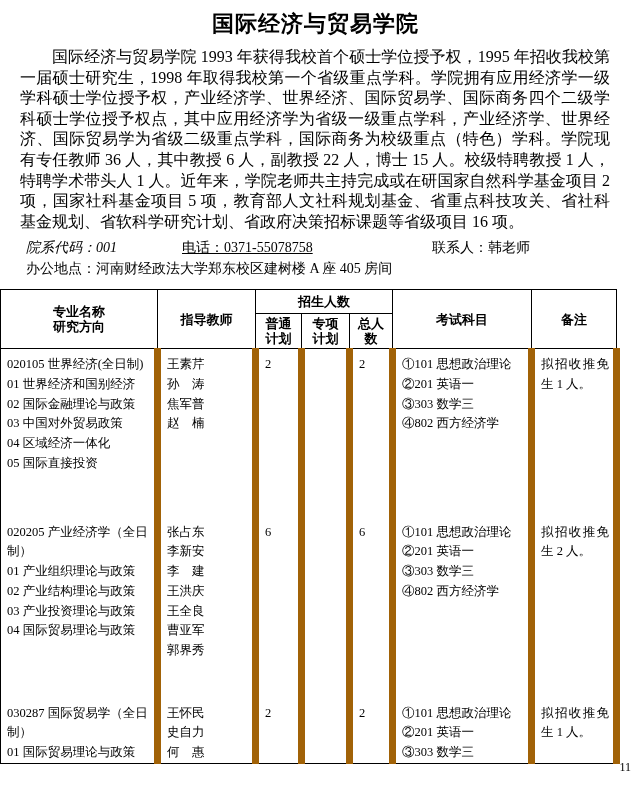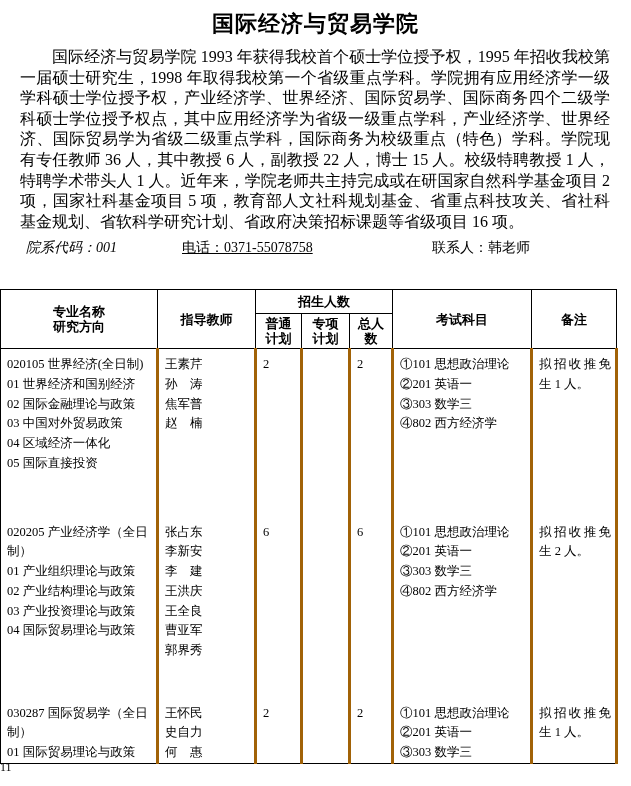--- a/index.html
+++ b/index.html
@@ -62,21 +62,21 @@
     text-align: center;
     vertical-align: middle;
     white-space: pre-line;
     padding: 2px 0;
   }
   tr.hdr-top { height: 24px; }
   tr.hdr-sub { height: 31px; }
 
   table.admission tbody td {
     border-left: 1px solid #000;
-    border-right: 3px solid #a16207;
+    border-right: 7px solid #a16207;
     border-top: none;
     border-bottom: none;
     vertical-align: top;
     font-size: 12.5px;
     line-height: 19.8px;
     white-space: pre-line;
     word-break: break-all;
     padding: 6px 4px 0 6px;
     margin-top: 44px;
   }
@@ -85,38 +85,41 @@
   tr.body-row-3 { height: 64px; }
 
   td.num-cell { padding-left: 8px; }
   td.remark-cell { padding: 6px 7px 0 7px; text-align: justify; }
 
   .page-number {
     position: absolute;
     top: 760px;
     left: 0;
     width: 100%;
-    text-align: left;
+    text-align: right;
     font-size: 12px;
   }
 </style>
 </head>
 <body>
 
 <div class="page">
 
   <h1 class="title">国际经济与贸易学院</h1>
 
   <p class="intro">国际经济与贸易学院 1993 年获得我校首个硕士学位授予权，1995 年招收我校第一届硕士研究生，1998 年取得我校第一个省级重点学科。学院拥有应用经济学一级学科硕士学位授予权，产业经济学、世界经济、国际贸易学、国际商务四个二级学科硕士学位授予权点，其中应用经济学为省级一级重点学科，产业经济学、世界经济、国际贸易学为省级二级重点学科，国际商务为校级重点（特色）学科。学院现有专任教师 36 人，其中教授 6 人，副教授 22 人，博士 15 人。校级特聘教授 1 人，特聘学术带头人 1 人。近年来，学院老师共主持完成或在研国家自然科学基金项目 2 项，国家社科基金项目 5 项，教育部人文社科规划基金、省重点科技攻关、省社科基金规划、省软科学研究计划、省政府决策招标课题等省级项目 16 项。</p>
 
   <div class="contact">
     <div class="contact-row1">
       <span class="pos-dept"><span>院系代码：</span><span>001</span></span>
       <span class="pos-phone"><span>电话：</span><span>0371-55078758</span></span>
       <span class="pos-person"><span>联系人：</span><span>韩老师</span></span>
+    </div>
+    <div class="contact-row2">
+      <span>办公地点：</span><span>河南财经政法大学郑东校区建树楼 A 座 405 房间</span>
     </div>
   </div>
 
   <table class="admission">
     <colgroup>
       <col style="width:157px">
         <col style="width:98px">
         <col style="width:46px">
         <col style="width:48px">
         <col style="width:43px">

